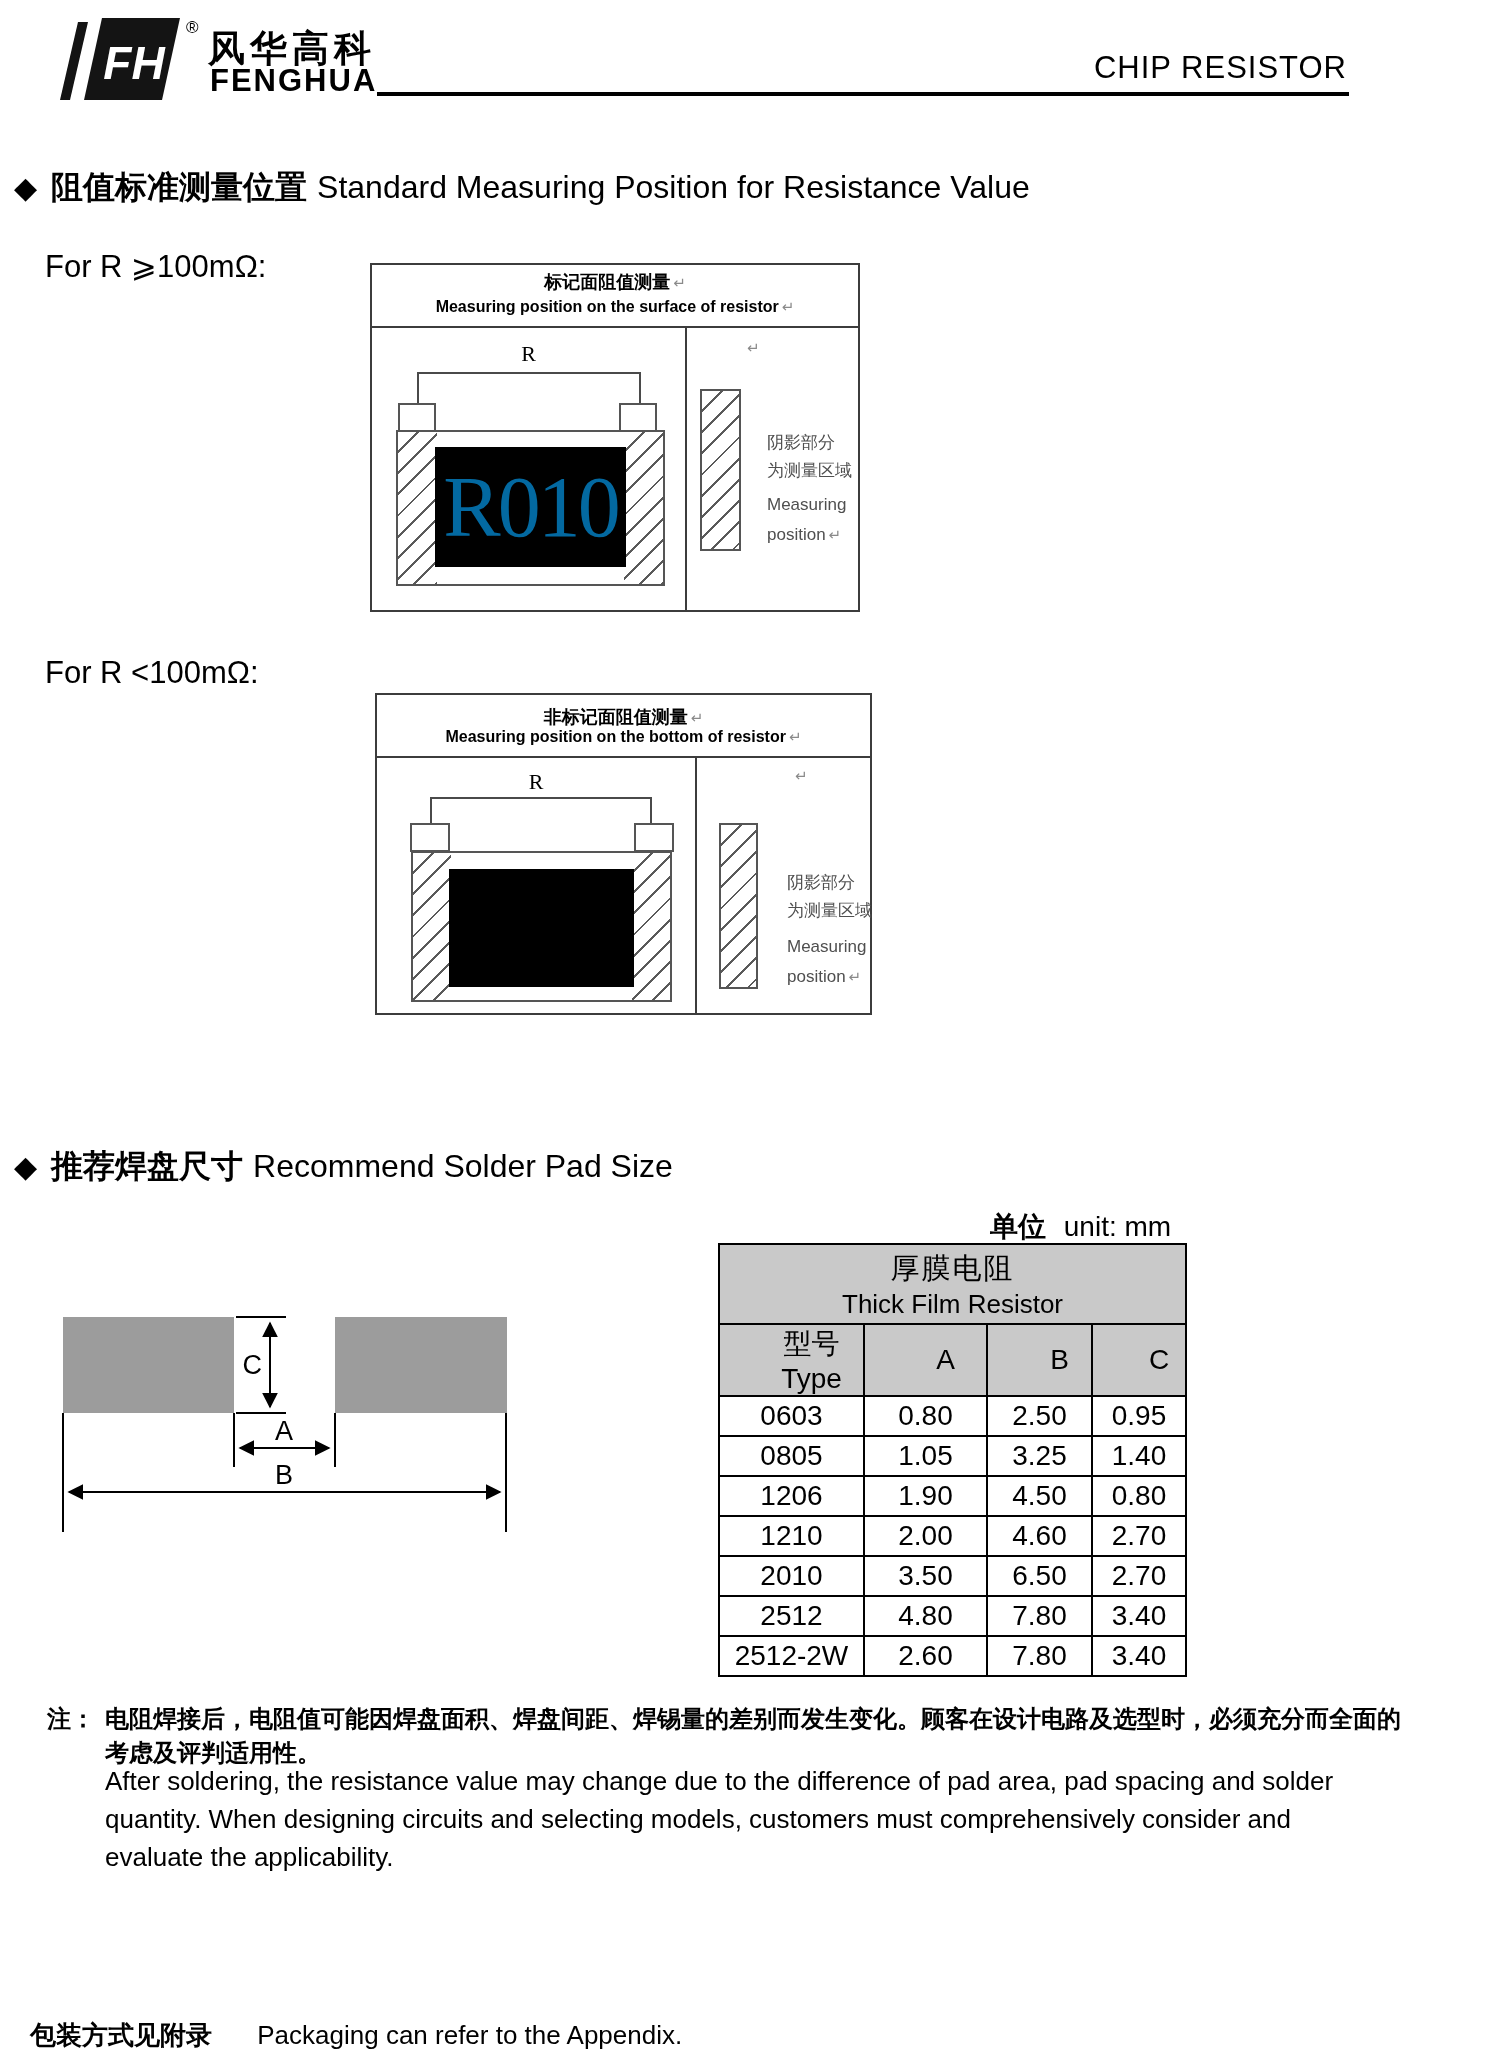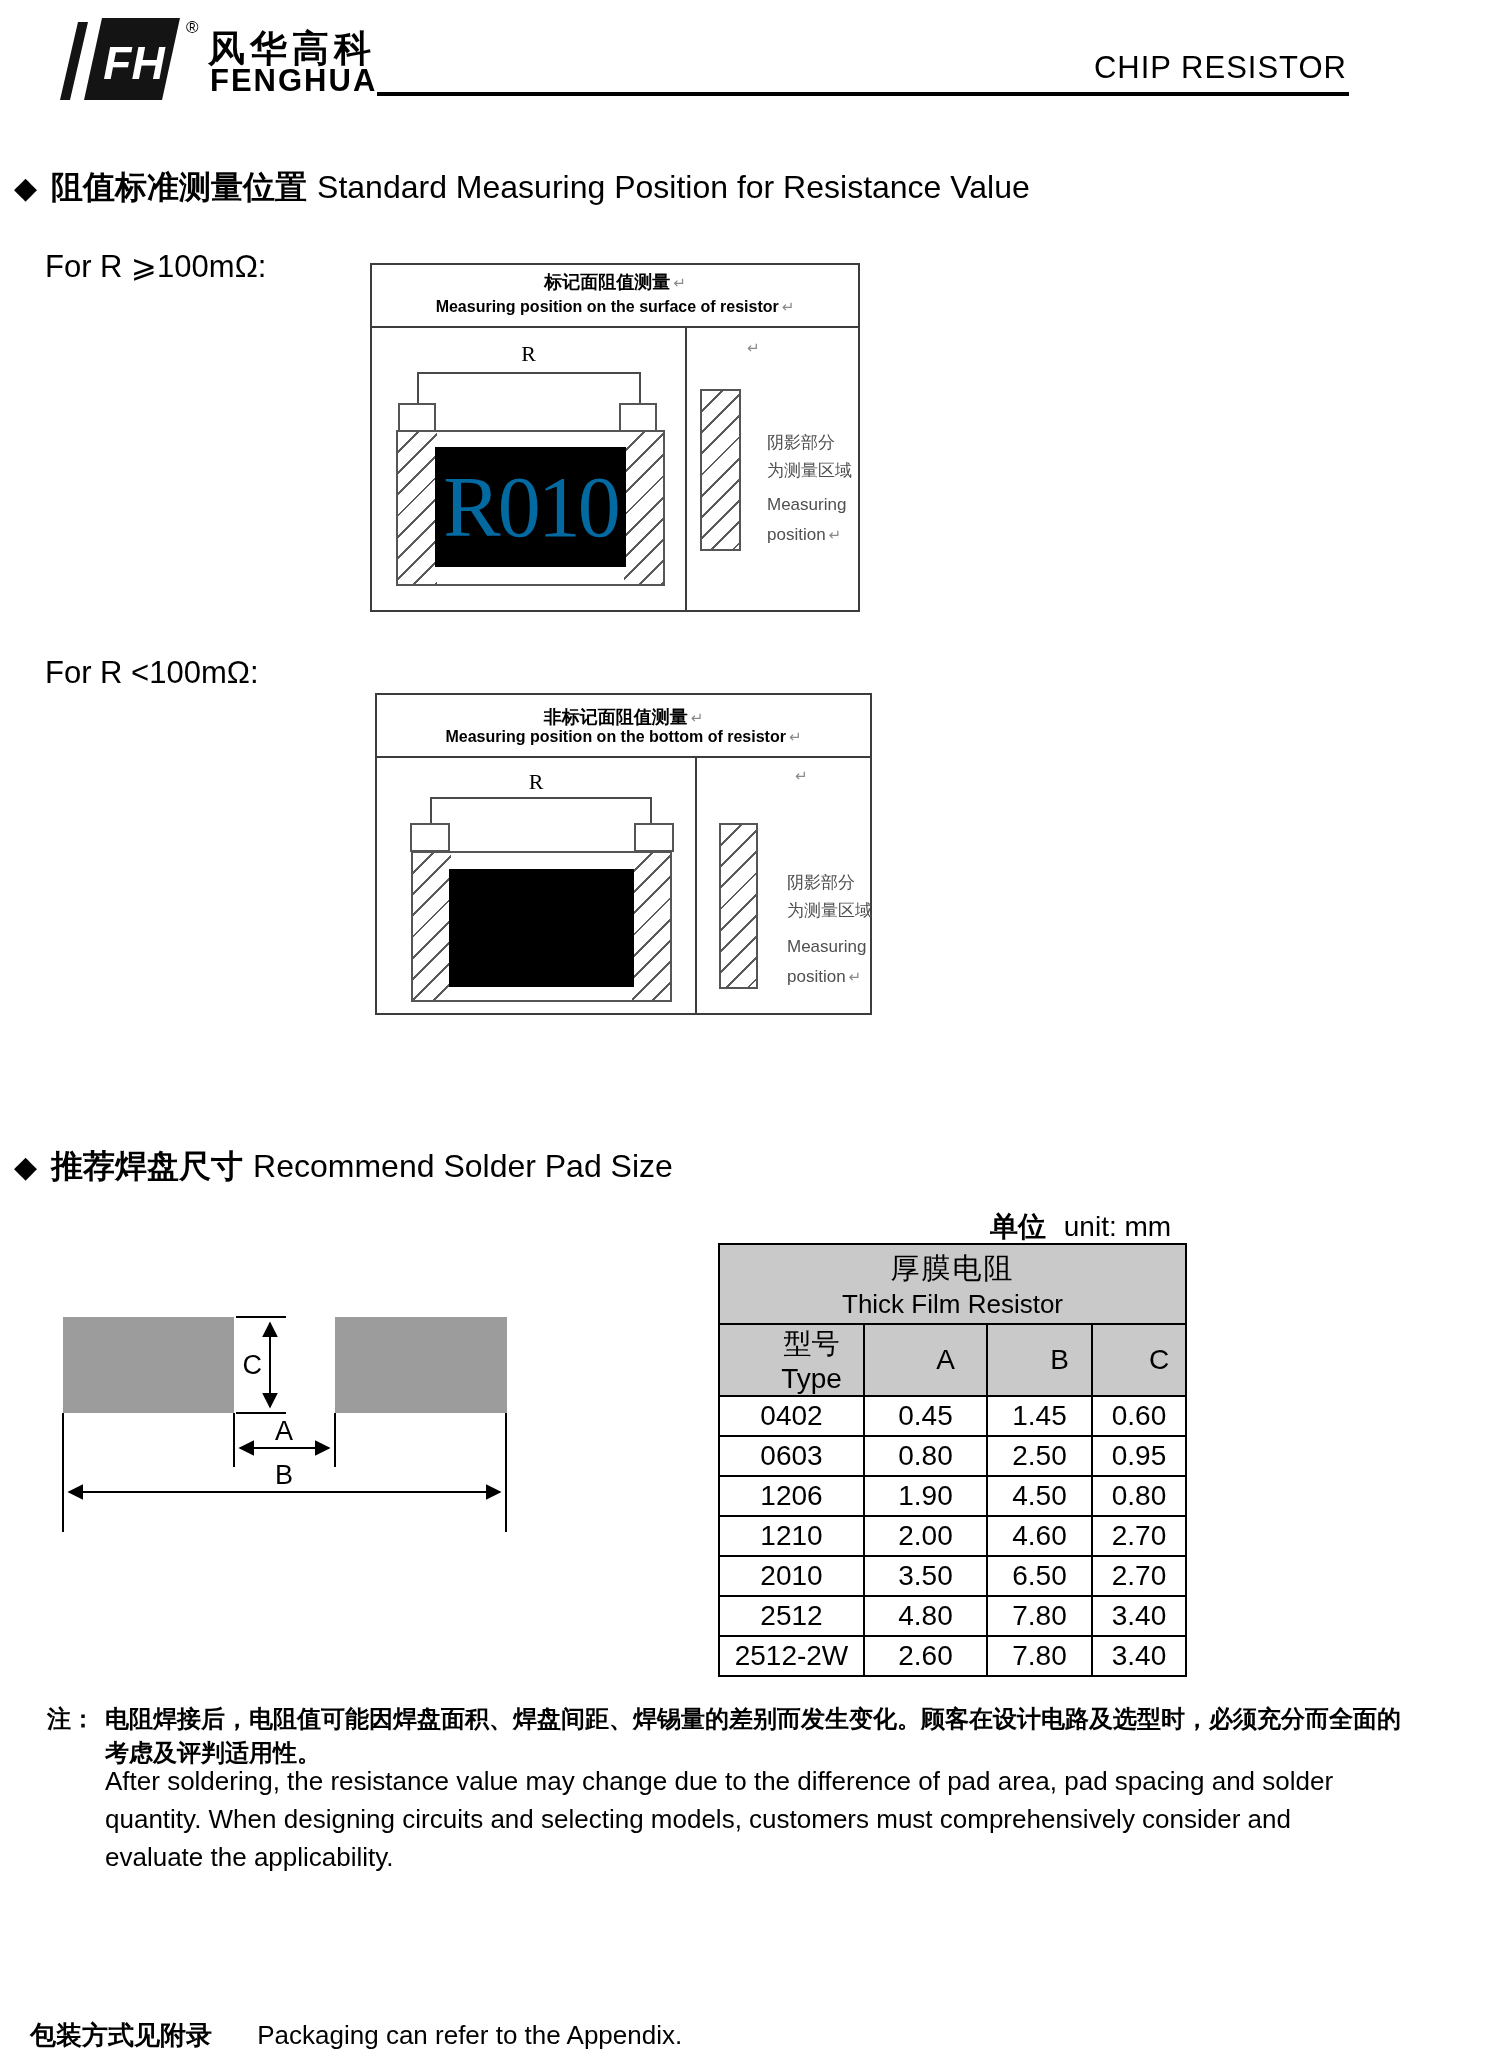--- a/index.html
+++ b/index.html
@@ -171,30 +171,30 @@
       </tr>
       <tr class="cols">
         <th>型号Type</th>
         <th>A</th>
         <th>B</th>
         <th>C</th>
       </tr>
     </thead>
     <tbody>
         <tr class="datarow">
-          <td>0402</td>
-          <td>0.45</td>
-          <td>1.45</td>
-          <td>0.60</td>
-        </tr>
-        <tr class="datarow">
           <td>0603</td>
           <td>0.80</td>
           <td>2.50</td>
           <td>0.95</td>
+        </tr>
+        <tr class="datarow">
+          <td>0805</td>
+          <td>1.05</td>
+          <td>3.25</td>
+          <td>1.40</td>
         </tr>
         <tr class="datarow">
           <td>1206</td>
           <td>1.90</td>
           <td>4.50</td>
           <td>0.80</td>
         </tr>
         <tr class="datarow">
           <td>1210</td>
           <td>2.00</td>

